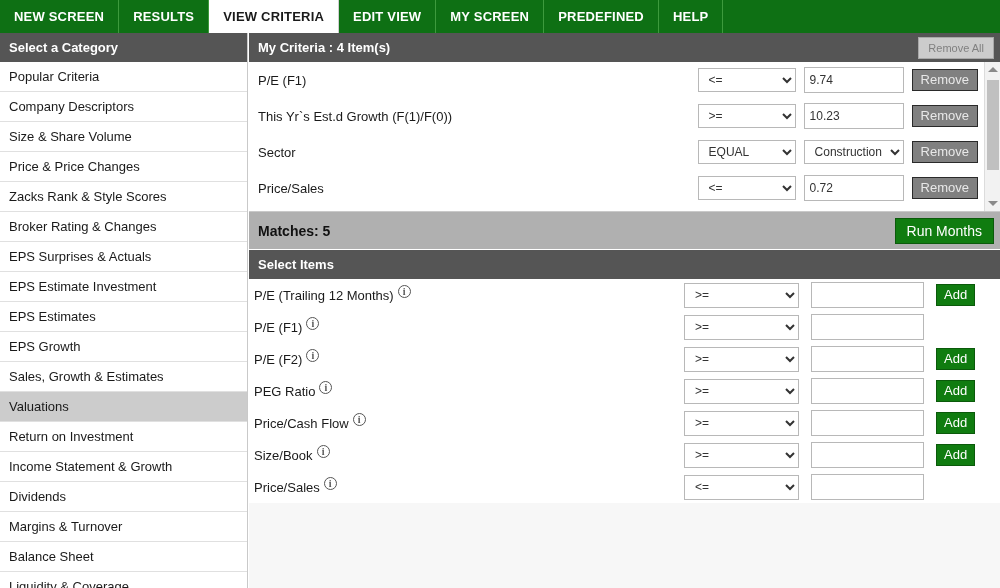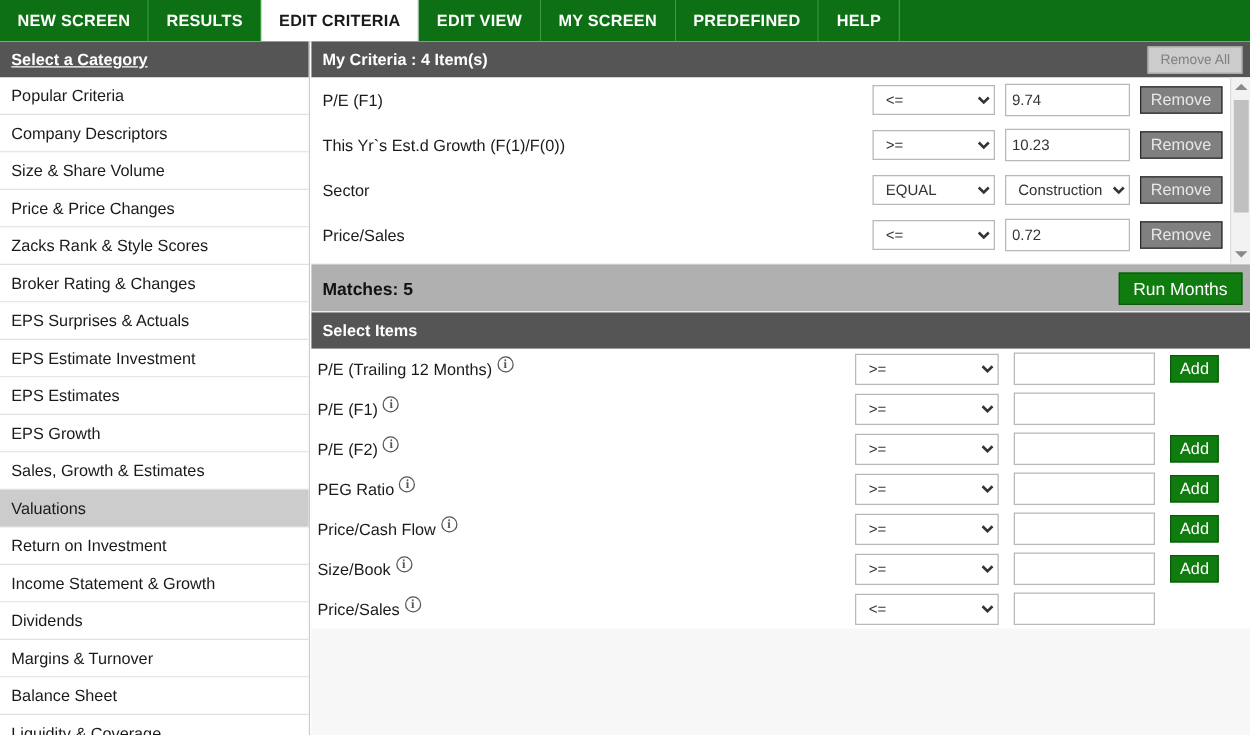--- a/index.html
+++ b/index.html
@@ -43,21 +43,20 @@
     border-right: 1px solid #c9c9c9;
     overflow: hidden;
   }
   #sidebar-header {
     height: 29px;
     background: #555555;
     color: #ffffff;
     font-size: 13px; font-weight: bold;
     display: flex; align-items: center;
     padding-left: 9px;
-    text-decoration: underline;
   }
   .cat-item {
     height: 30px;
     display: flex; align-items: center;
     padding-left: 9px;
     font-size: 13px;
     color: #1a1a1a;
     border-bottom: 1px solid #e0e0e0;
     cursor: pointer;
     background: #ffffff;
@@ -249,21 +248,21 @@
 <body>
 
 <div id="topnav">
     <div class="navtab">
       <span>NEW SCREEN</span>
     </div>
     <div class="navtab">
       <span>RESULTS</span>
     </div>
     <div class="navtab active">
-      <span>EDIT CRITERIA</span>
+      <span>VIEW CRITERIA</span>
     </div>
     <div class="navtab">
       <span>EDIT VIEW</span>
     </div>
     <div class="navtab">
       <span>MY SCREEN</span>
     </div>
     <div class="navtab">
       <span>PREDEFINED</span>
     </div>

